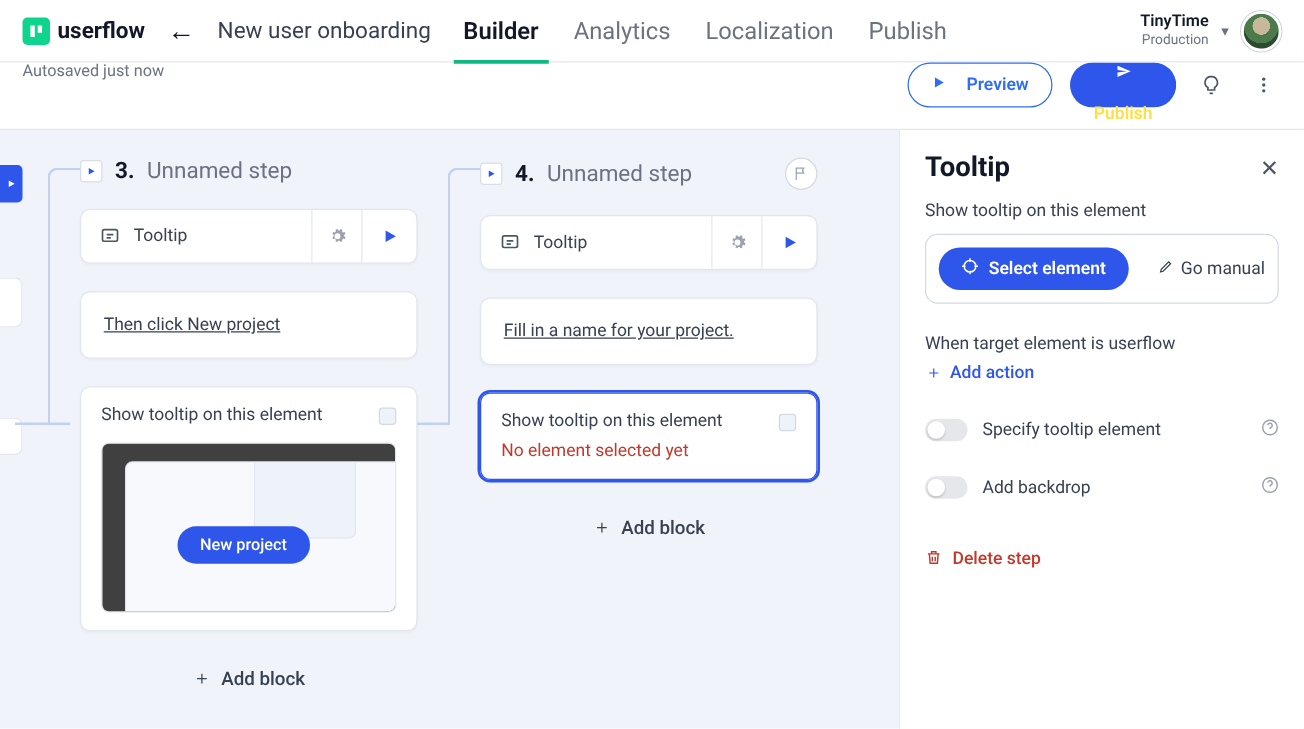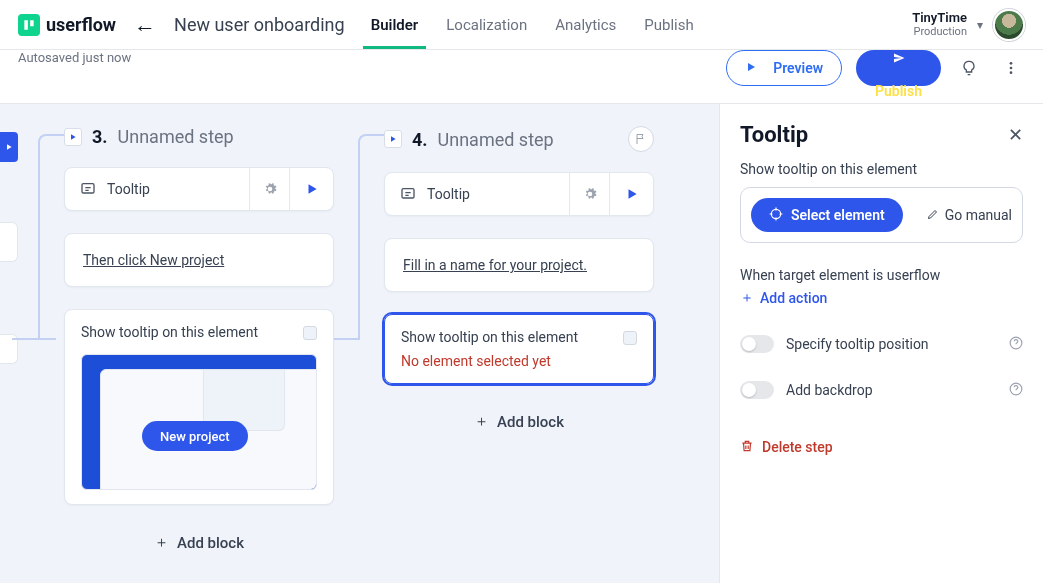--- a/index.html
+++ b/index.html
@@ -4,21 +4,21 @@
 <style>
   * { box-sizing: border-box; margin: 0; padding: 0; }
   body { font-family: -apple-system, BlinkMacSystemFont, "Segoe UI", Roboto, sans-serif; font-size: 14px; color: #1f2837; background: #fff; width: 1043px; height: 583px; overflow: hidden; }
   
   .topbar { display: flex; align-items: center; height: 50px; border-bottom: 1px solid #e5e7eb; padding: 0 18px; gap: 18px; }
   .logo { display: flex; align-items: center; gap: 6px; font-weight: 700; font-size: 18px; color:#111827;}
   .logo-mark { width: 22px; height: 22px; background: #0fd48d; border-radius: 4px; display:flex;align-items:center;justify-content:center;color:#0b5; }
   .back-arrow { font-size: 22px; font-weight: 700; cursor: pointer; color:#111827;}
   .flow-name { font-size: 18px; color:#374151;}
   .tabs { display: flex; gap: 28px; margin-left: 8px; }
-  .tab { color:#6b7280; font-size:15px; padding: 13px 0; cursor:pointer; position:relative;}
+  .tab { color:#6b7280; font-size:19px; padding: 13px 0; cursor:pointer; position:relative;}
   .tab.active { color:#111827; font-weight:600;}
   .tab.active::after { content:""; position:absolute; left:-8px; right:-8px; bottom:-2px; height:3px; background:#10b981;}
   .topbar-right { margin-left:auto; display:flex; align-items:center; gap:10px;}
   .env { text-align:right; line-height:1.1;}
   .env .name{font-weight:600;font-size:13px;color:#111827;}
   .env .kind{font-size:11px;color:#6b7280;}
   .chev { color:#6b7280; cursor:pointer; font-size:12px;}
   .avatar { width:32px;height:32px;border-radius:50%; background: radial-gradient(circle at 50% 35%, #c8b89b 0 30%, #4c7a4a 31% 60%, #2b4a2e 61% 100%); border:2px solid #fff; box-shadow:0 0 0 1px #d1d5db; cursor:pointer;}
   
   .subbar { display:flex; align-items:flex-start; height:54px; padding:0 18px; border-bottom:1px solid #e5e7eb;}
@@ -45,21 +45,21 @@
   .tooltip-card .tc-icon { width:18px;height:18px; margin:0 10px 0 14px; color:#4b5563; display:flex;align-items:center;justify-content:center;}
   .tooltip-card .tc-label { flex:1; color:#374151;}
   .tooltip-card .tc-gear { width:40px; display:flex;align-items:center;justify-content:center; color:#9ca3af; cursor:pointer; border-left:1px solid #e5e7eb; height:100%;}
   .tooltip-card .tc-play { width:44px; display:flex;align-items:center;justify-content:center; color:#2f56eb; cursor:pointer; border-left:1px solid #e5e7eb; height:100%;}
   .content-card { margin-top:22px; padding:18px 18px; font-size:14px; color:#374151;text-decoration:underline;}
   .target-card { margin-top:22px; padding:14px 16px;}
   .target-card.selected { outline:2px solid #2f56eb; border-color:#2f56eb;}
   .target-card .label { font-size:14px; color:#374151;}
   .target-card .error { color:#c0392b; font-size:14px; margin-top:8px;}
   .target-card .handle{ float:right; width:14px; height:14px; background:#eef2f9; border:1px solid #d3d9e3; border-radius:3px; margin-top:2px;}
-  .preview-frame { margin-top:14px; height:136px; background:#1d4ed8; border:1px solid #e1e6ef; border-radius:6px; position:relative; overflow:hidden;}
+  .preview-frame { margin-top:14px; height:136px; background:#404040; border:1px solid #e1e6ef; border-radius:6px; position:relative; overflow:hidden;}
   .preview-inner { position:absolute; left:18px; right:-40px; top:14px; bottom:-30px; background:#f7f9fc; border-radius:6px; border:1px solid #e1e6ef;}
   .preview-inner::before{content:"";position:absolute; right:70px; top:0; width:80px; height:60px; background:#eef2f9; border:1px solid #e1e6ef; border-top:none; border-radius:0 0 6px 6px;}
   .preview-btn { position:absolute; left:60px; top:66px; background:#2f56eb; color:#fff; height:30px; padding:0 18px; border-radius:15px; display:flex; align-items:center; font-size:13px; font-weight:500;}
   .add-block { display:flex; align-items:center; justify-content:center; gap:8px; color:#374151; font-weight:500; margin-top:28px; cursor:pointer; font-size:15px;}
   
   .sp-header { display:flex; align-items:center; justify-content:space-between; margin-bottom:14px;}
   .sp-title { font-size:22px; font-weight:700; color:#111827;}
   .close-x { font-size:18px; color:#4b5563; cursor:pointer;}
   .sp-label { font-size:14px; color:#374151; margin:10px 0 10px;}
   .sp-box { border:1px solid #d3d9e3; border-radius:10px; padding:10px; display:flex; align-items:center; gap:14px;}
@@ -89,22 +89,22 @@
       <svg viewBox="0 0 24 24" width="14" height="14" fill="#fff">
           <path d="M4 4h6v16H4zM14 4h6v10h-6z"></path>
         </svg>
     </span>
     <span>userflow</span>
   </div>
   <span class="back-arrow">←</span>
   <span class="flow-name">New user onboarding</span>
   <div class="tabs">
     <div class="tab active">Builder</div>
+    <div class="tab">Analytics</div>
     <div class="tab">Localization</div>
-    <div class="tab">Analytics</div>
     <div class="tab">Publish</div>
   </div>
   <div class="topbar-right">
     <div class="env">
       <div class="name">TinyTime</div>
       <div class="kind">Production</div>
     </div>
     <span class="chev">▾</span>
     <div class="avatar"></div>
   </div>
@@ -298,21 +298,21 @@
     </div>
 
     <div class="sp-section-label">When target element is userflow</div>
     <div class="link-action">
       <span>＋</span>
       <span>Add action</span>
     </div>
 
     <div class="toggle-row">
       <div class="toggle"></div>
-      <span class="toggle-label">Specify tooltip position</span>
+      <span class="toggle-label">Specify tooltip element</span>
       <span class="help">
         <svg width="14" height="14" viewBox="0 0 24 24" fill="none" stroke="#9ca3af" stroke-width="2">
             <circle cx="12" cy="12" r="10"></circle>
             <path d="M9 9a3 3 0 1 1 4 3c-1 .6-1 1-1 2M12 18h0"></path>
           </svg>
       </span>
     </div>
 
     <div class="toggle-row">
       <div class="toggle"></div>

